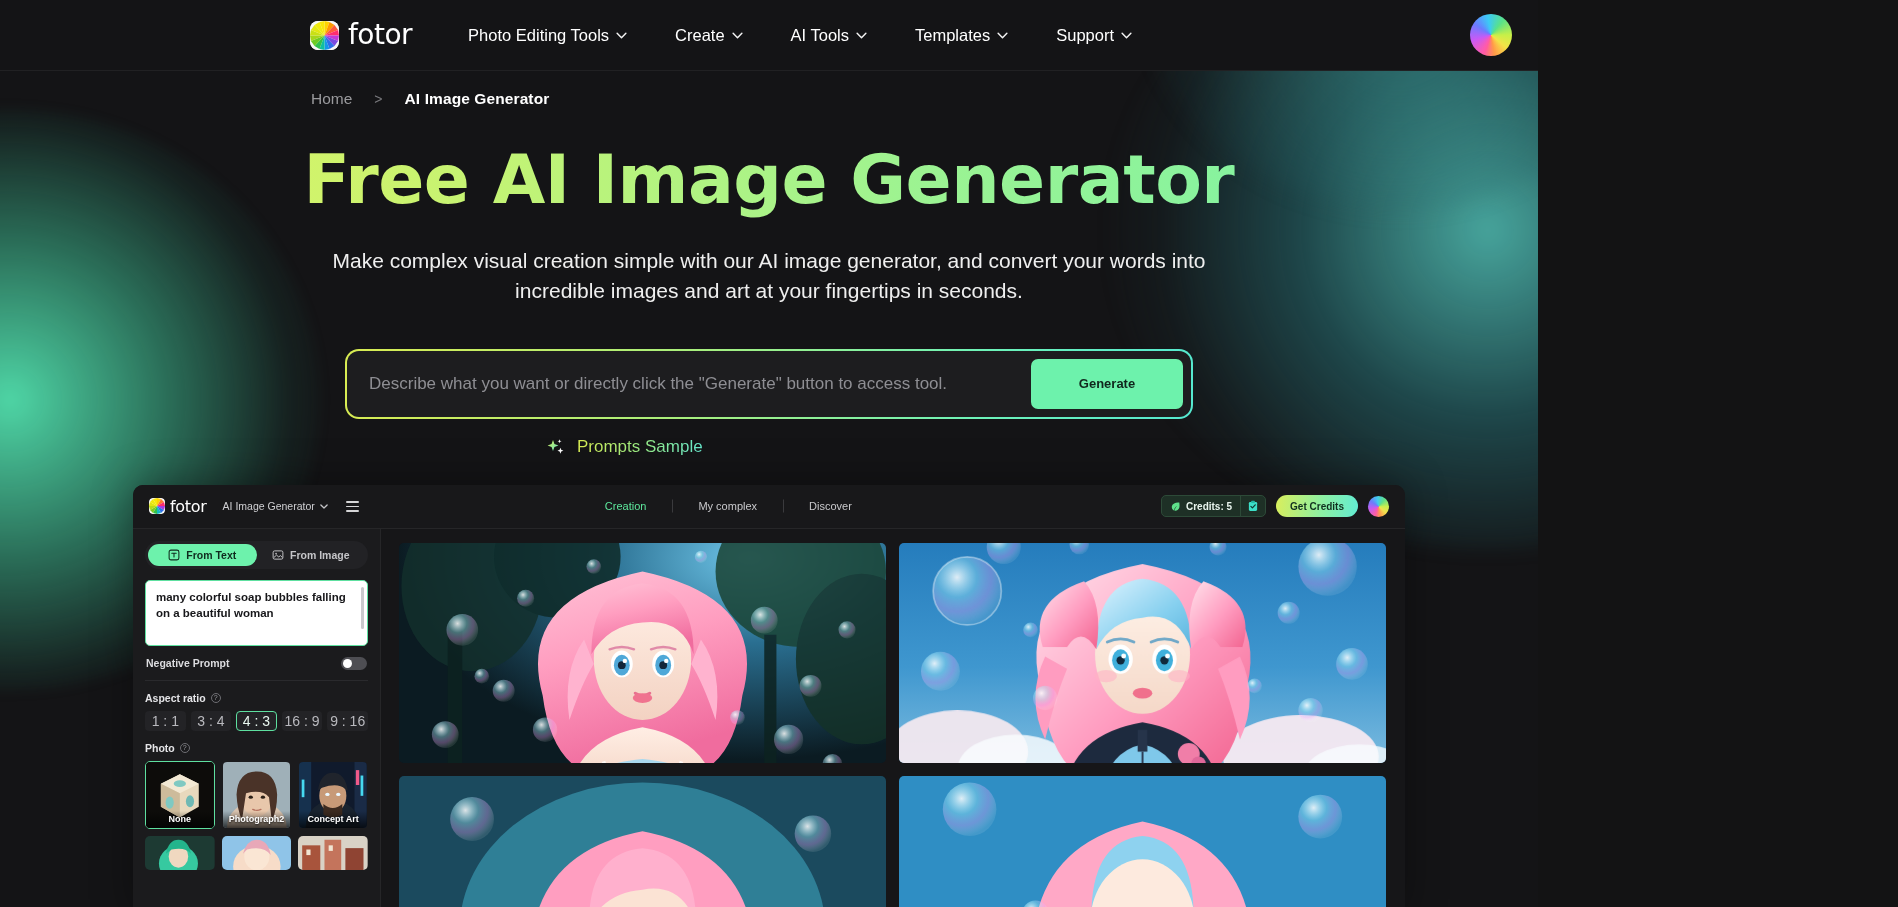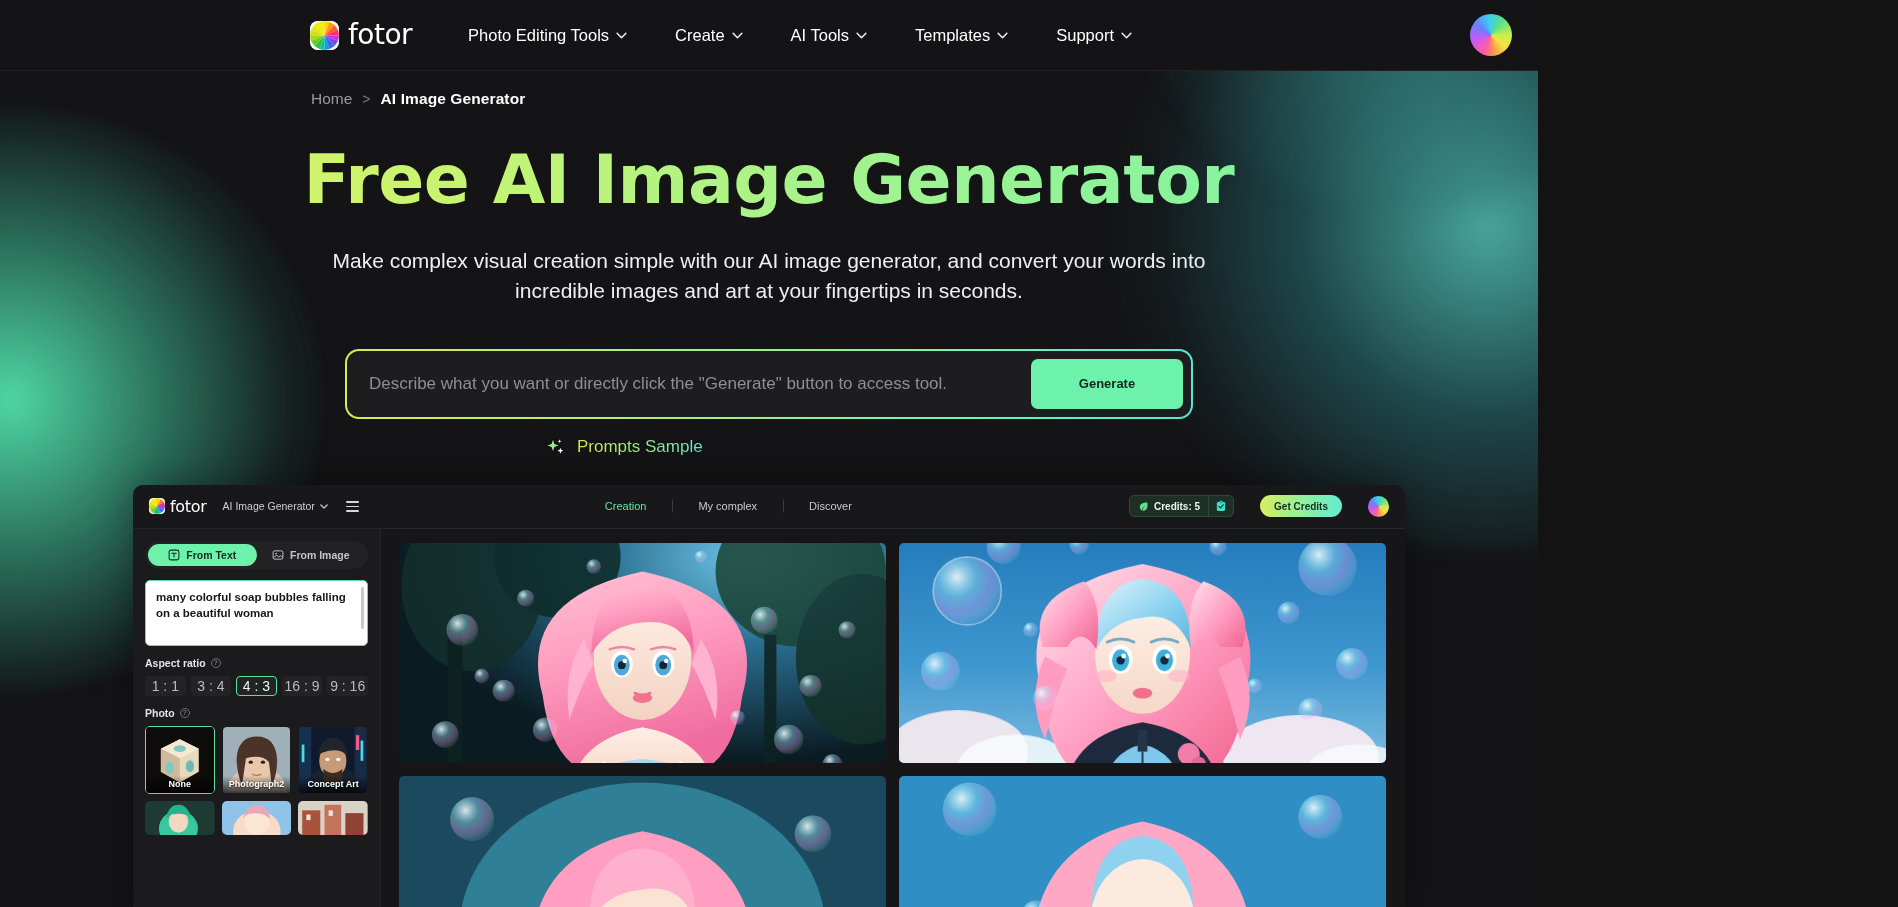--- a/index.html
+++ b/index.html
@@ -107,21 +107,21 @@
         #f2e24e 290deg, #ff9a4d 330deg, #ff5da2 360deg);
     filter: saturate(1.05);
   }
 
   
   .breadcrumb {
     position: relative;
     z-index: 12;
     display: flex;
     align-items: center;
-    gap: 10px;
+    gap: 22px;
     padding: 19px 0 0 311px;
     font-size: 15.5px;
   }
   .crumb-home { color: #9a9a9d; cursor: pointer; }
   .crumb-sep { color: #7a7a7e; font-size: 14px; }
   .crumb-current { color: #ffffff; font-weight: 700; letter-spacing: 0.1px; }
 
   
   .hero { position: relative; z-index: 12; text-align: center; }
   .hero-title {
@@ -258,21 +258,21 @@
   }
   .app-tab + .app-tab::before {
     content: "";
     position: absolute; left: 0; top: 50%;
     transform: translateY(-50%);
     width: 1px; height: 13px;
     background: #3a3a3d;
   }
   .app-tab.active { color: #5de79c; }
 
-  .app-head-right { margin-left: auto; display: flex; align-items: center; gap: 26px; padding-left: 8px; }
+  .app-head-right { margin-left: auto; display: flex; align-items: center; gap: 10px; padding-left: 8px; }
   .credits-chip {
     display: flex; align-items: center;
     background: #1e3026;
     border: 1px solid #2d4a38;
     border-radius: 5px;
     height: 22px;
     overflow: hidden;
     cursor: pointer;
   }
   .credits-left { display: flex; align-items: center; gap: 5px; padding: 0 8px; }
@@ -634,20 +634,24 @@
             </svg>
             <span>From Image</span>
           </div>
         </div>
 
         <div class="prompt-box">
           <span>many colorful soap bubbles falling on a beautiful woman</span>
           <span class="prompt-box-scroll"></span>
         </div>
 
+        <div class="row-between">
+          <span class="row-label">Negative Prompt</span>
+          <span class="toggle"></span>
+        </div>
 
         <div class="section-head">
           <span class="section-title">Aspect ratio</span>
           <span class="help-dot">?</span>
         </div>
 
         <div class="ratios">
           <div class="ratio">1 : 1</div>
           <div class="ratio">3 : 4</div>
           <div class="ratio active">4 : 3</div>

